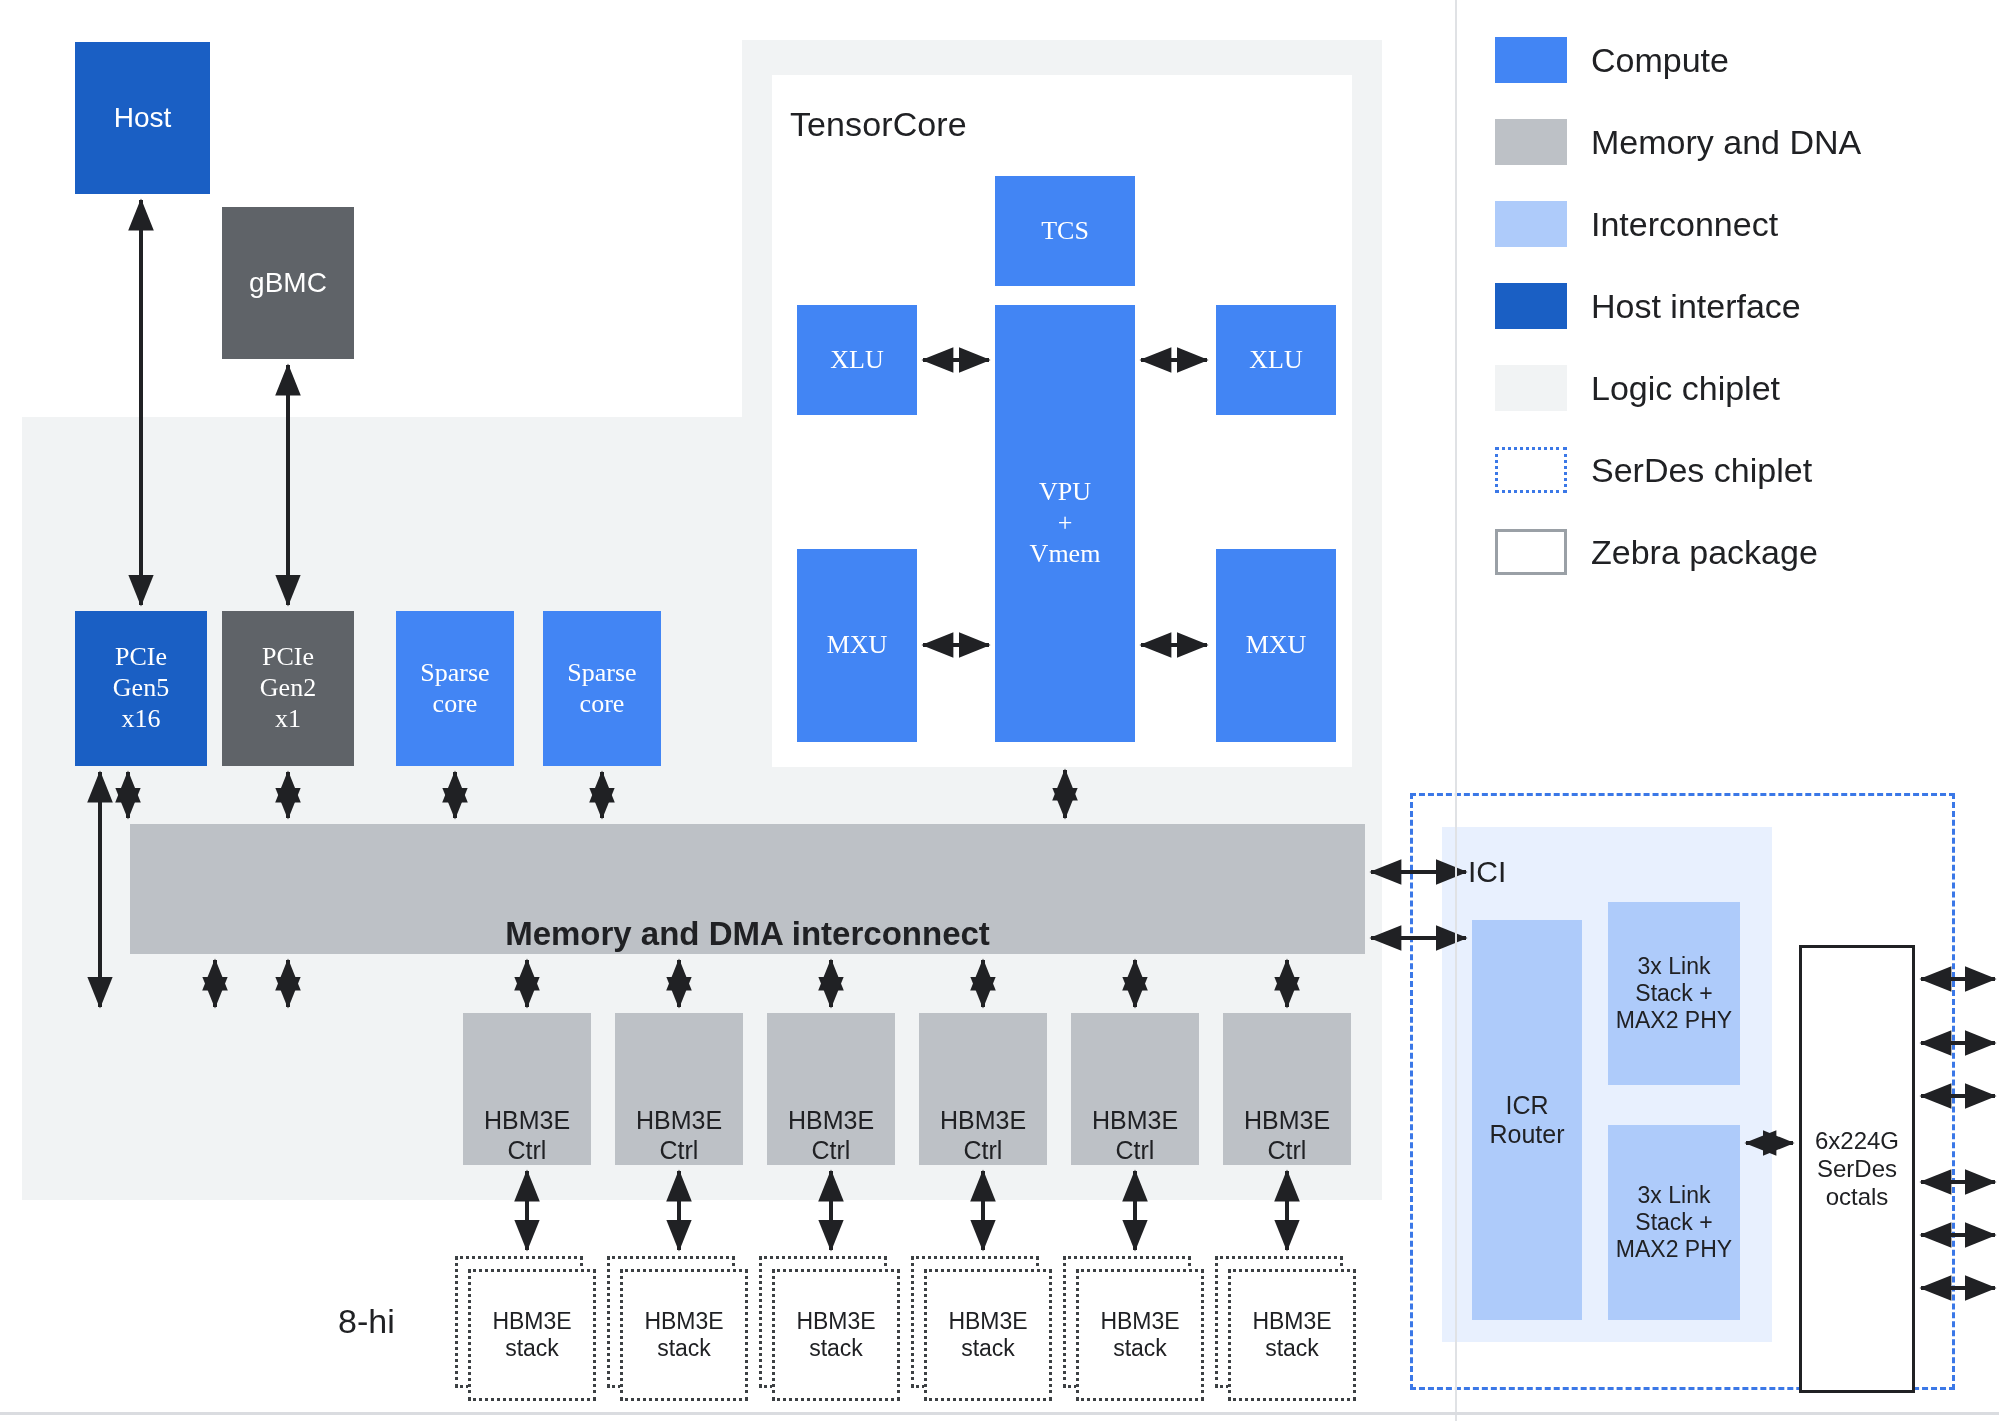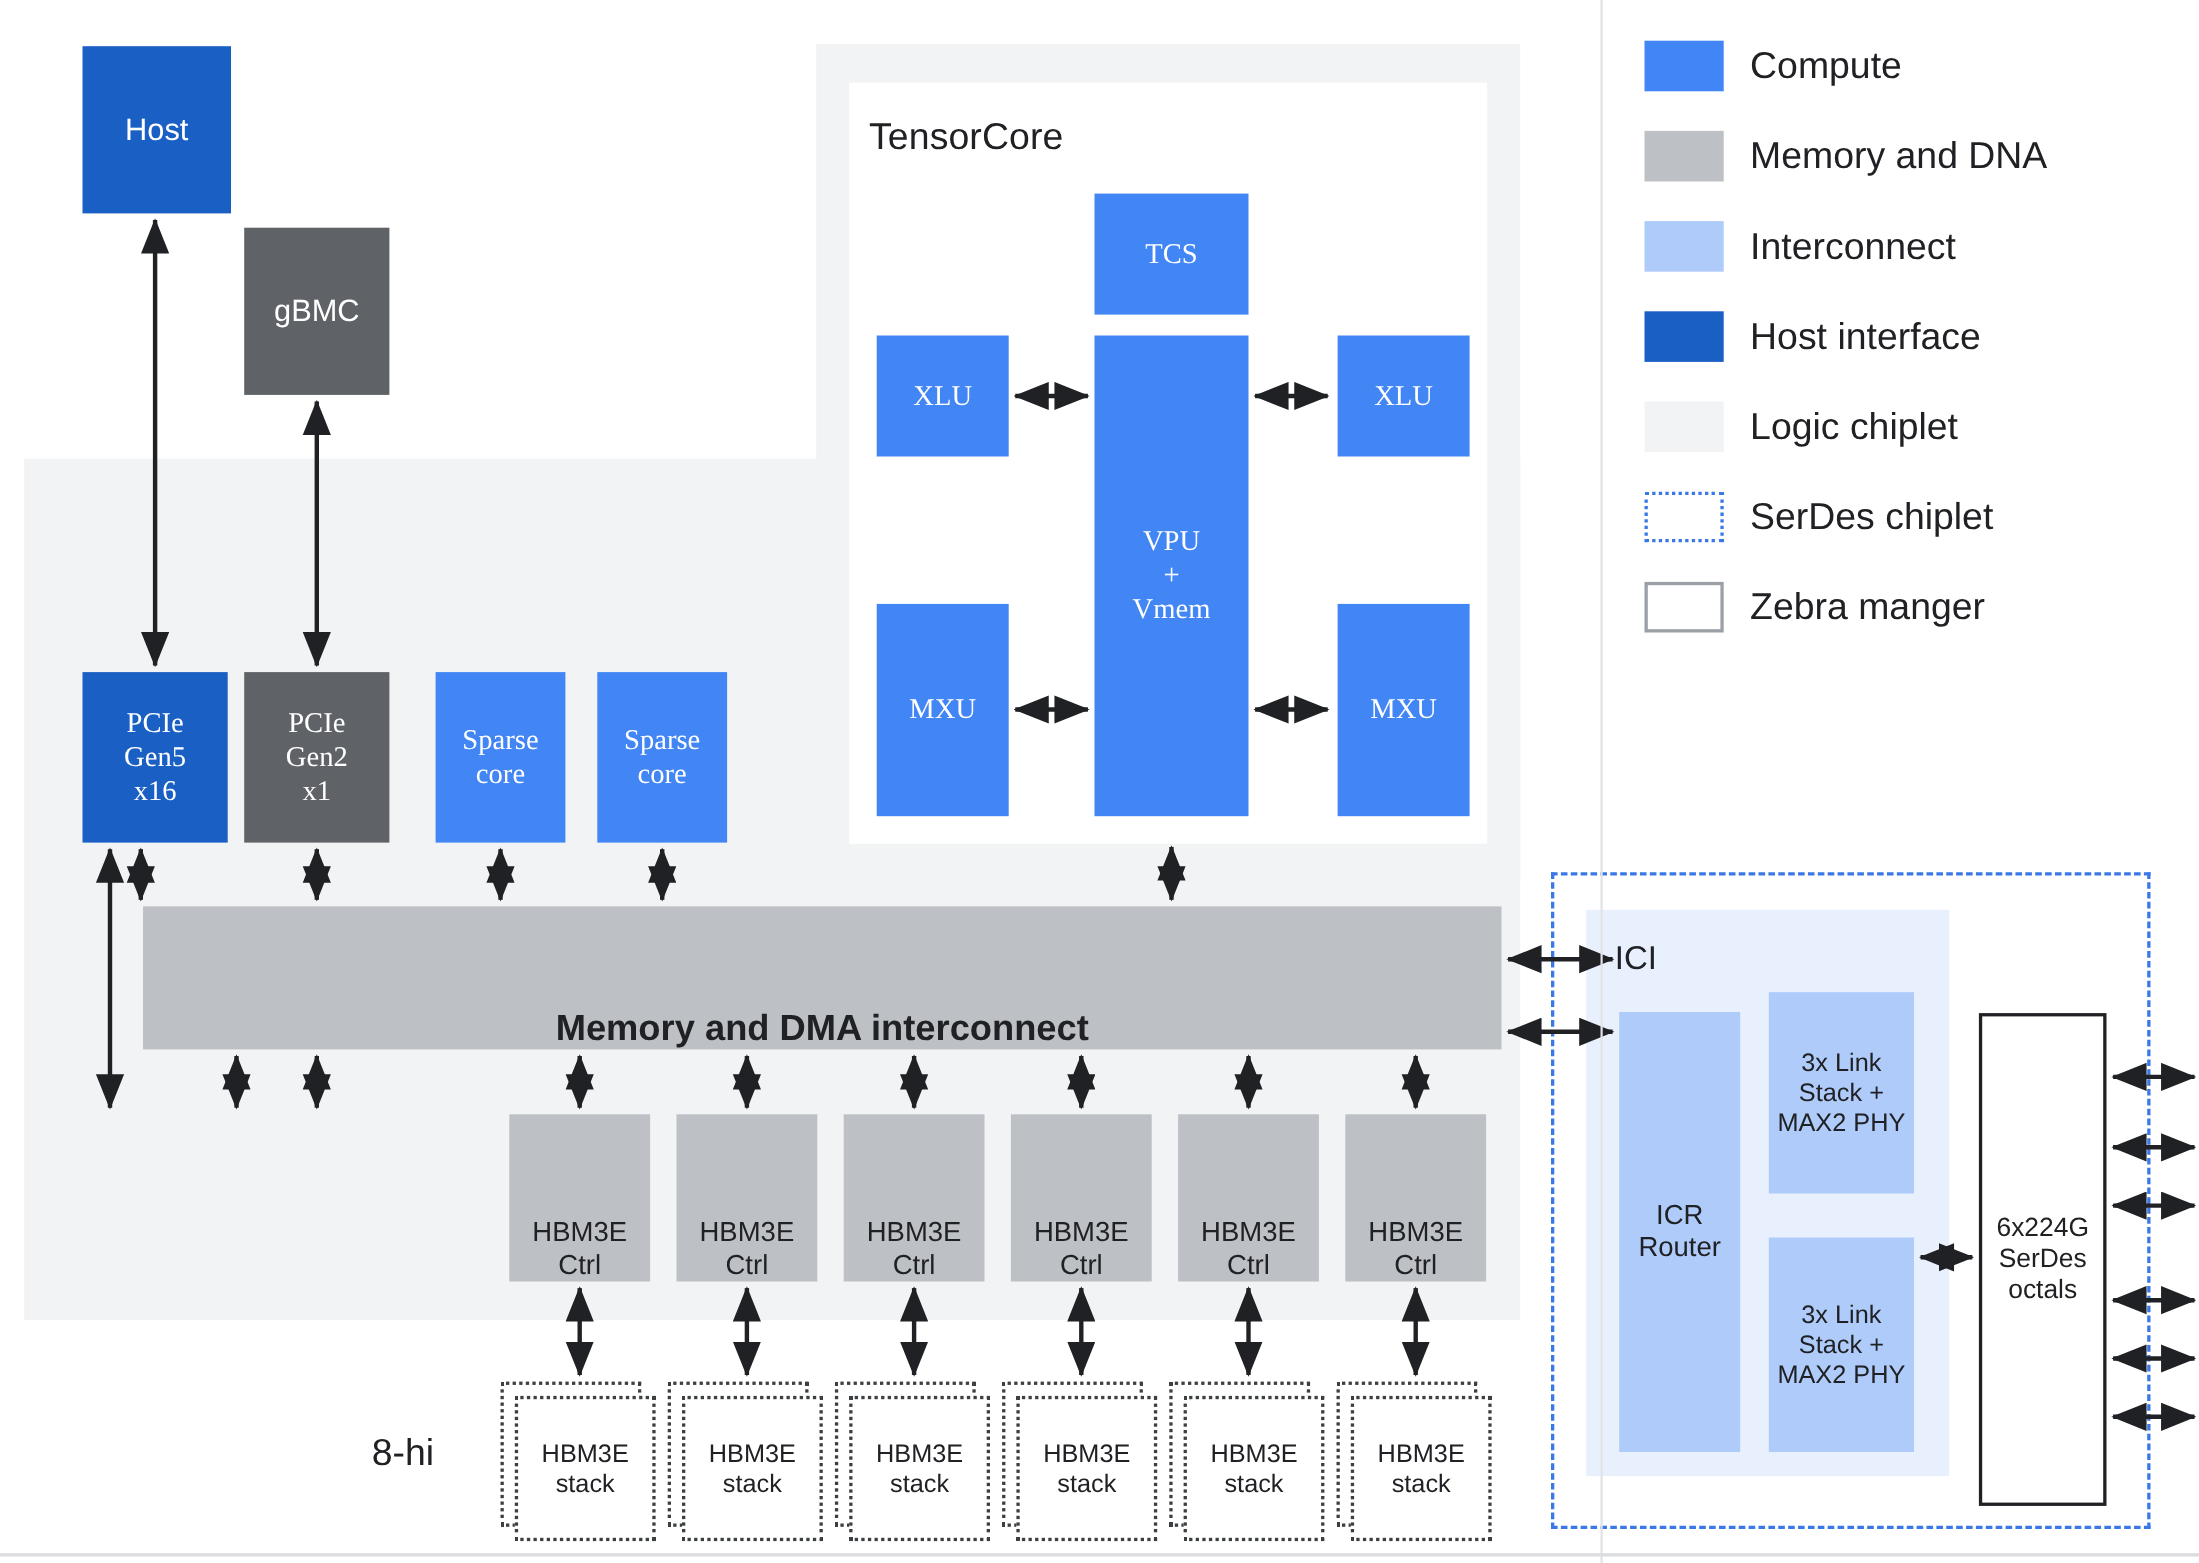--- a/index.html
+++ b/index.html
@@ -236,21 +236,21 @@
 Router</div>
 
   <div class="box c-interconnect t23" style="left:1608px;top:902px;width:132px;height:183px;">3x Link
 Stack +
 MAX2 PHY</div>
 
   <div class="box c-interconnect t23" style="left:1608px;top:1125px;width:132px;height:195px;">3x Link
 Stack +
 MAX2 PHY</div>
 
-  <div class="box zebra-outline t24" style="left:1799px;top:921px;width:116px;height:448px;">6x224G
+  <div class="box zebra-outline t24" style="left:1799px;top:945px;width:116px;height:448px;">6x224G
 SerDes
 octals</div>
 
   <svg id="arrows" viewBox="0 0 1999 1421" xmlns="http://www.w3.org/2000/svg">
     <defs>
       <marker id="ah" markerWidth="9" markerHeight="9" refX="7.6" refY="3.2" orient="auto" markerUnits="strokeWidth">
         <path d="M0,0 L8,3.2 L0,6.4 z" fill="#202124"></path>
       </marker>
       <marker id="at" markerWidth="9" markerHeight="9" refX="0.4" refY="3.2" orient="auto" markerUnits="strokeWidth">
         <path d="M8,0 L0,3.2 L8,6.4 z" fill="#202124"></path>
@@ -330,18 +330,18 @@
     <div class="legend-row">
       <div class="legend-swatch" style="background:#f1f3f4;"></div>
       <div class="legend-text">Logic chiplet</div>
     </div>
     <div class="legend-row">
       <div class="legend-swatch sw-dotted"></div>
       <div class="legend-text">SerDes chiplet</div>
     </div>
     <div class="legend-row">
       <div class="legend-swatch sw-outline"></div>
-      <div class="legend-text">Zebra manger</div>
+      <div class="legend-text">Zebra package</div>
     </div>
   </div>
 
   <div class="bottom-rule"></div>
 </div>
 
 </body></html>

